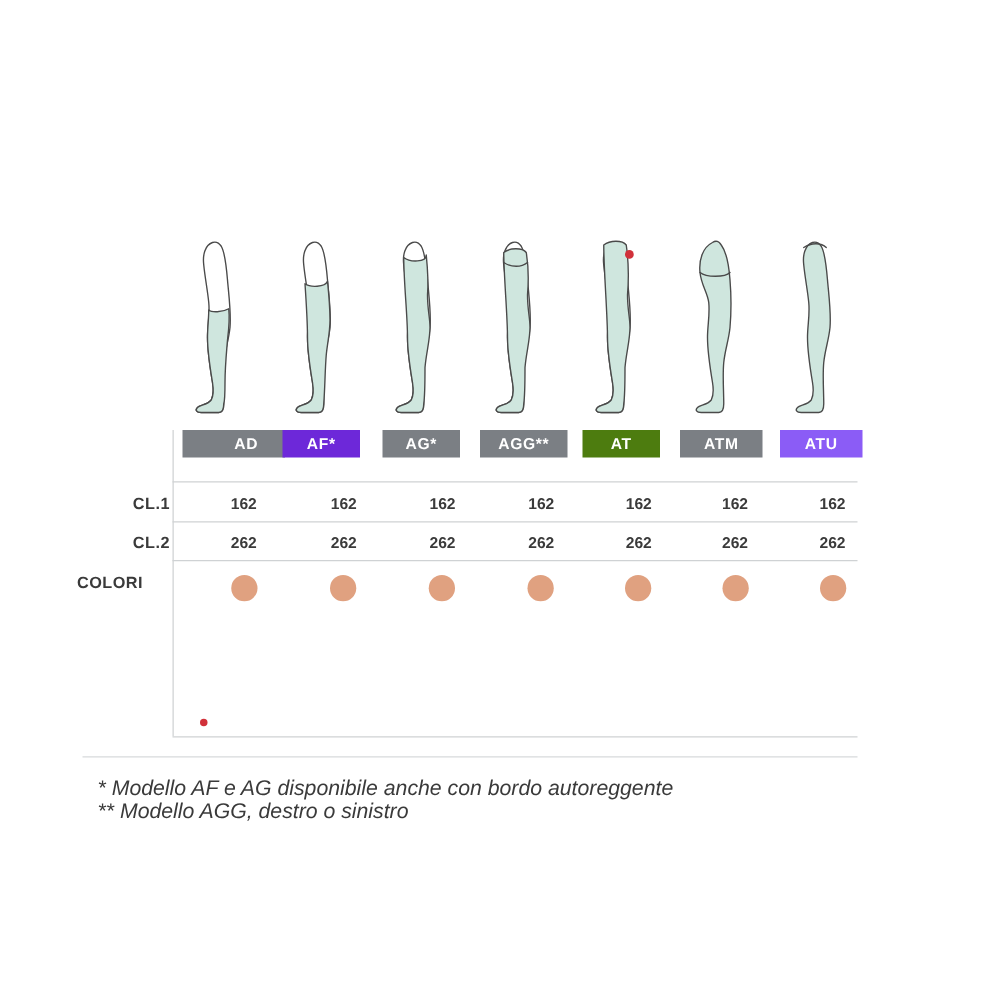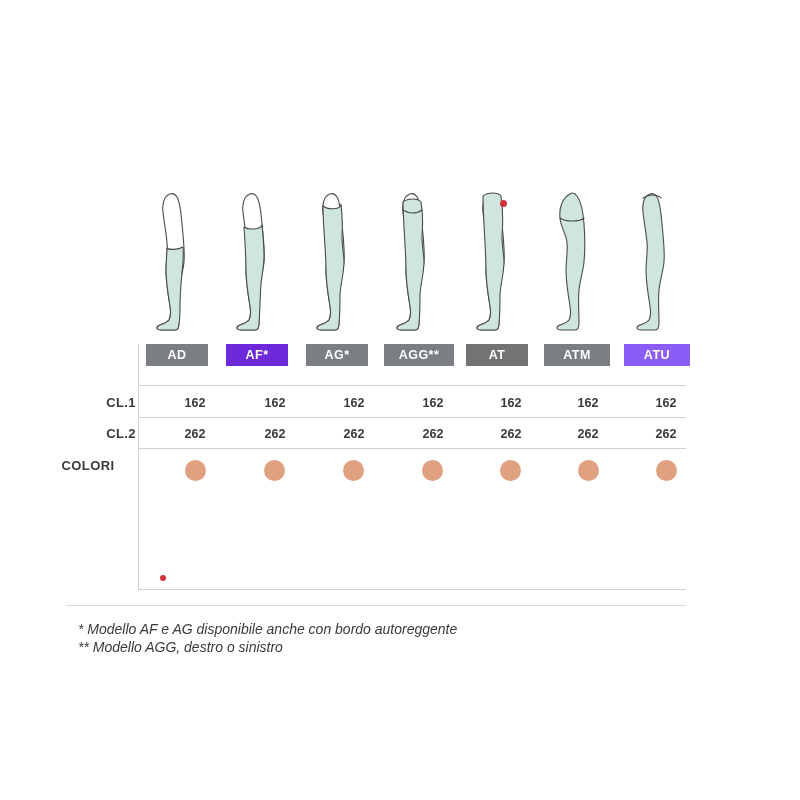--- a/index.html
+++ b/index.html
@@ -161,21 +161,21 @@
     position: absolute;
     left: 66px;
     top: 605px;
     width: 620px;
     height: 1px;
     background: #d8dadc;
   }
   .foot {
     position: absolute;
     left: 78px;
-    font-size: 14px;
+    font-size: 17px;
     font-style: italic;
     color: #3a3a3a;
   }
   .foot1 { top: 621px; }
   .foot2 { top: 639px; }
 </style>
 </head>
 <body>
 
 <div class="page">
@@ -243,25 +243,25 @@
       <svg width="80" height="150" viewBox="0 0 80 150">
         <g fill="none" stroke="#4a4a4a" stroke-width="1.1" stroke-linejoin="round" stroke-linecap="round">
           <path d="M32 4 C26 6 24 14 25 22 C26 32 28 42 29 52 C30 62 28 70 28 80 C28 92 30 104 32 116 C33 122 33 126 31 130 C28 134 22 134 20 136 C18 138 19 140 23 140 L37 140 C40 140 41 137 41 133 C41 122 40 110 41 100 C42 90 45 82 46 72 C47 60 45 46 44 34 C43 22 42 12 39 7 C37 4 35 3 32 4 Z" fill="#cfe6de"></path>
           <path d="M25 8 C31 4 39 4 43 8" stroke="#4a4a4a" fill="none"></path>
         </g>
       </svg>
     </div>
   </div>
 
   <div class="labels">
-    <div class="lbl" style="left: 8px; width: 62px; background: rgb(123, 127, 132);">AD</div>
+    <div class="lbl" style="left: 8px; width: 62px; background: rgb(123, 127, 132); padding-left: 20px;">AD</div>
     <div class="lbl" style="left: 88px; width: 62px; background: #6d28d9;">AF*</div>
     <div class="lbl" style="left: 168px; width: 62px; background: rgb(123, 127, 132);">AG*</div>
     <div class="lbl" style="left: 246px; width: 70px; background: rgb(123, 127, 132);">AGG**</div>
-    <div class="lbl" style="left: 328px; width: 62px; background: #737373;">AT</div>
+    <div class="lbl" style="left: 328px; width: 62px; background: #4d7c0f;">AT</div>
     <div class="lbl" style="left: 406px; width: 66px; background: rgb(123, 127, 132);">ATM</div>
     <div class="lbl" style="left: 486px; width: 66px; background: #8b5cf6;">ATU</div>
   </div>
 
   <div class="vline"></div>
   <div class="hline" style="top:385px;"></div>
   <div class="hline" style="top:417px;"></div>
   <div class="hline" style="top:448px;"></div>
   <div class="hline" style="top:589px;"></div>
 

